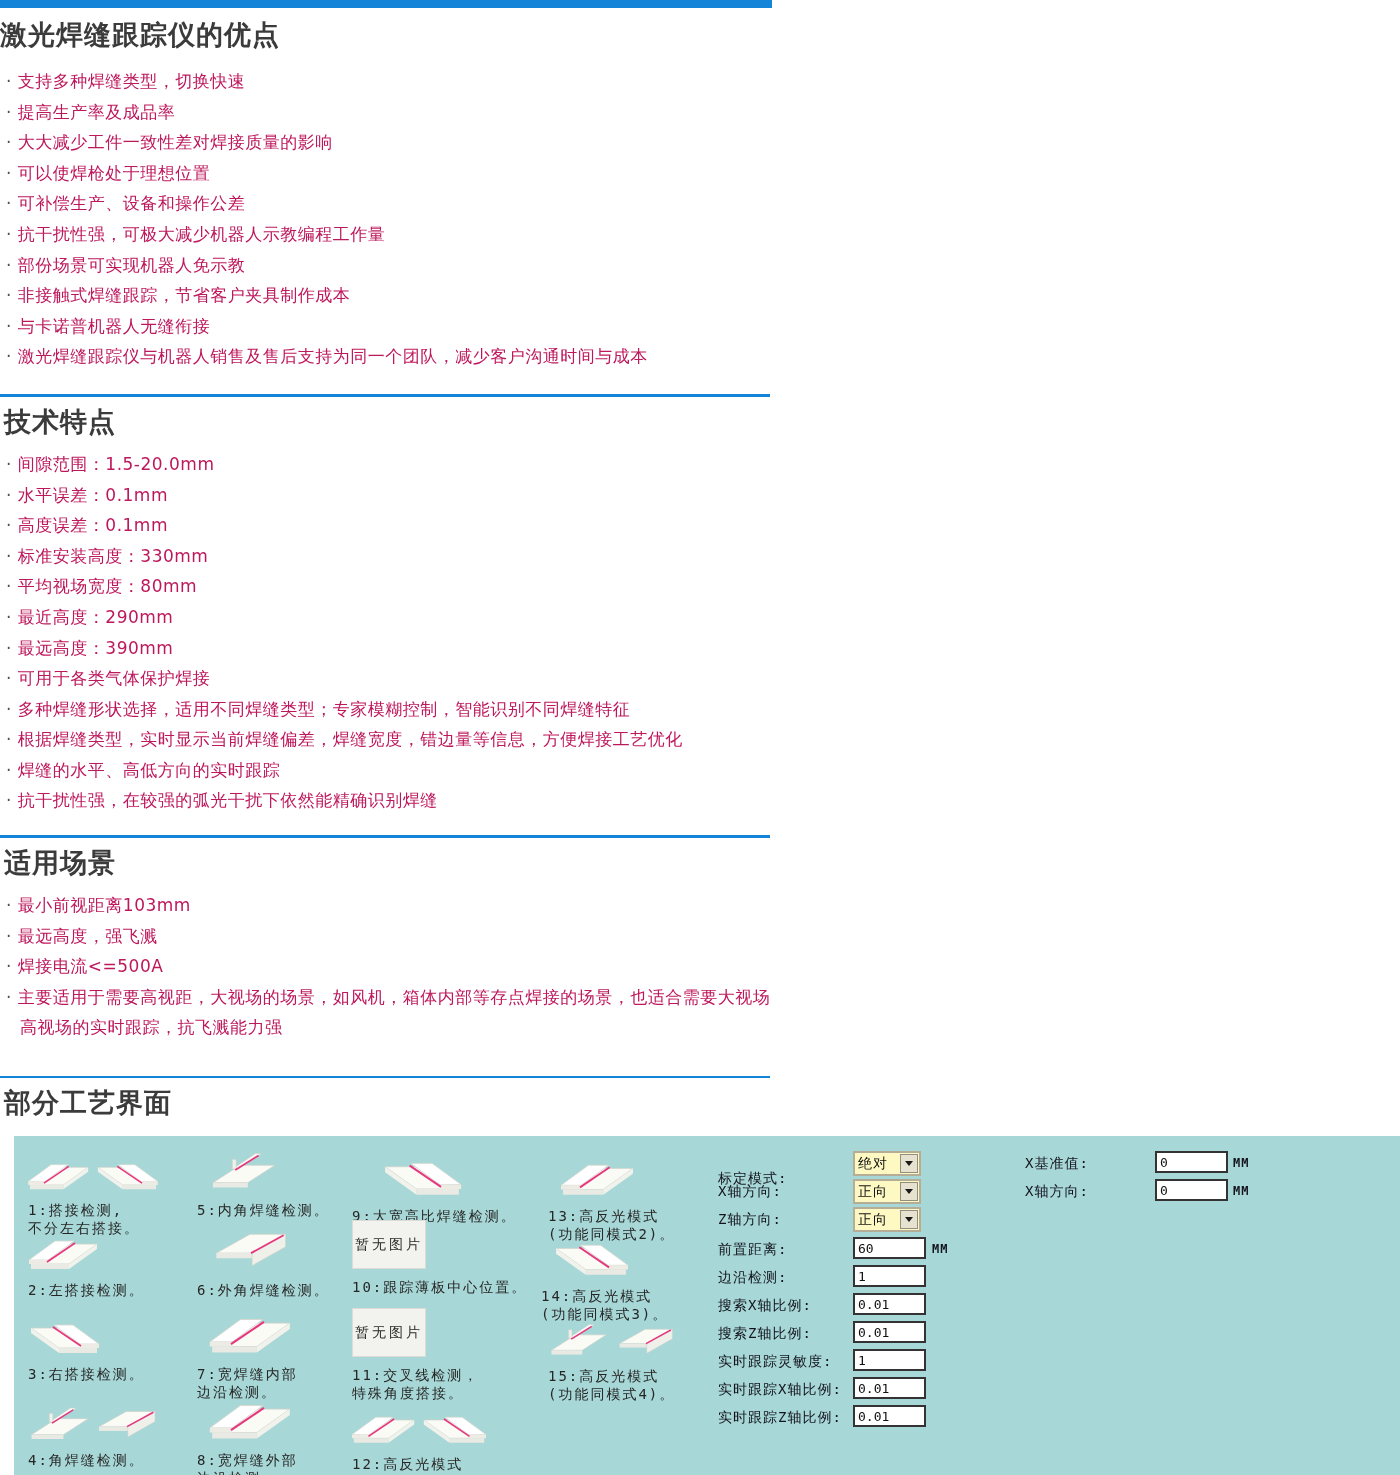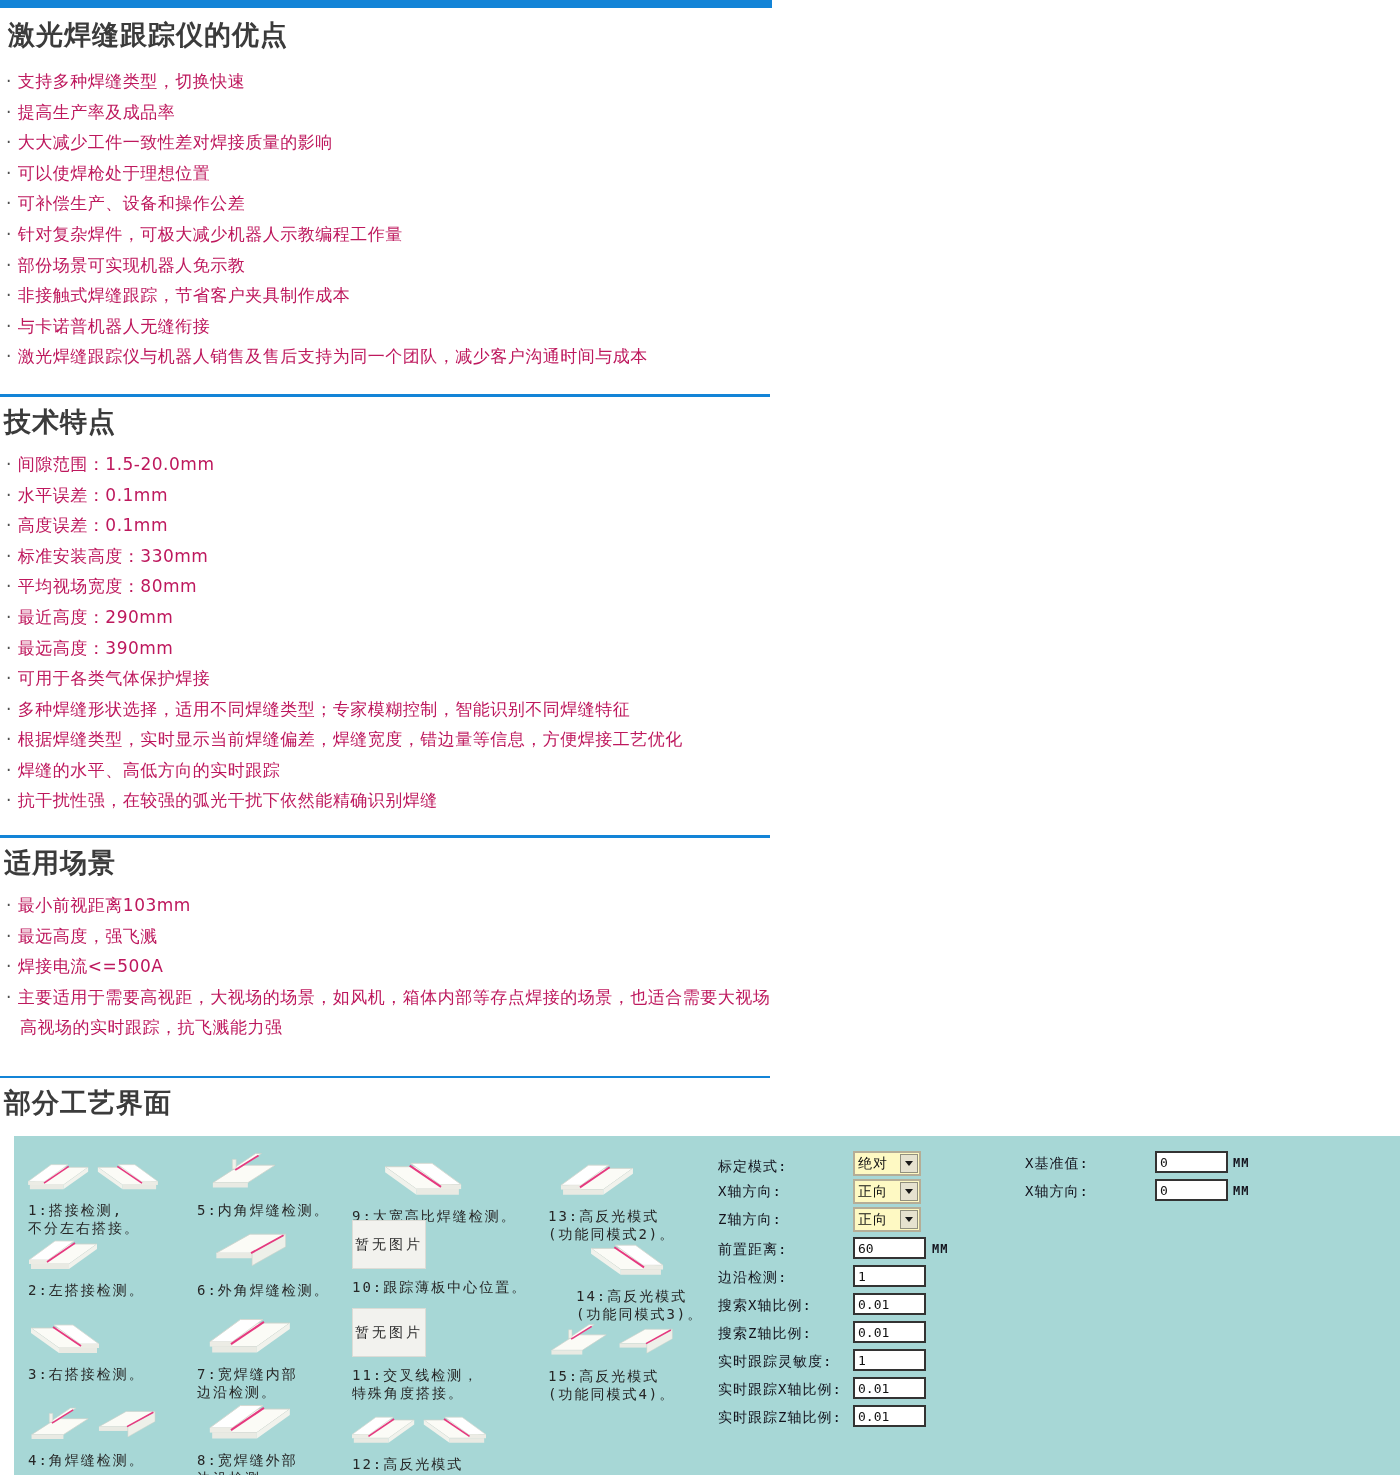--- a/index.html
+++ b/index.html
@@ -6,21 +6,21 @@
   body{
     width:1400px;height:1475px;position:relative;background:#ffffff;
     font-family:"DejaVu Sans","Liberation Sans",sans-serif;
     overflow:hidden;
   }
   
   .article{position:absolute;left:0;top:0;width:772px;}
   .topbar{height:8px;background:#1384d7;}
   .sec-title{
     font-size:27px;font-weight:bold;color:#3b3b3b;letter-spacing:1px;
-    margin:10px 0 14px 8px;line-height:34px;
+    margin:10px 0 14px 0;line-height:34px;
   }
   .sec-title.h2{margin:8px 0 10px 4px;}
   ul.bullets{list-style:none;margin:0 0 0 6px;padding:0;}
   ul.bullets li{
     font-size:17px;color:#be185d;line-height:30.6px;
     padding-left:14px;text-indent:-14px;letter-spacing:0.5px;
   }
   ul.bullets li::before{content:"· ";color:#4e4e4e;}
   .divider{height:3px;background:#1384d7;border:none;margin:0;width:770px;}
   .dv1{margin-top:22px;}
@@ -118,21 +118,21 @@
 <div class="article">
   <div class="topbar"></div>
 
   <div class="sec-title">激光焊缝跟踪仪的优点</div>
   <ul class="bullets">
     <li>支持多种焊缝类型，切换快速</li>
     <li>提高生产率及成品率</li>
     <li>大大减少工件一致性差对焊接质量的影响</li>
     <li>可以使焊枪处于理想位置</li>
     <li>可补偿生产、设备和操作公差</li>
-    <li>针对复杂焊件，可极大减少机器人示教编程工作量</li>
+    <li>抗干扰性强，可极大减少机器人示教编程工作量</li>
     <li>部份场景可实现机器人免示教</li>
     <li>非接触式焊缝跟踪，节省客户夹具制作成本</li>
     <li>与卡诺普机器人无缝衔接</li>
     <li>激光焊缝跟踪仪与机器人销售及售后支持为同一个团队，减少客户沟通时间与成本</li>
   </ul>
 
   <div class="divider dv1"></div>
 
   <div class="sec-title h2">技术特点</div>
   <ul class="bullets">
@@ -274,21 +274,21 @@
 
   <div class="mode-cell" style="left:534px;top:14px">
     <div class="mode-icon">
       <svg class="slab" width="76" height="36" style="margin-left:12px">
           <use href="#slab-l" width="76" height="36"></use>
         </svg>
     </div>
     <div class="mode-label">13:高反光模式
 (功能同模式2)。</div>
   </div>
-  <div class="mode-cell" style="left:562px;top:94px">
+  <div class="mode-cell" style="left:527px;top:94px">
     <div class="mode-icon">
       <svg class="slab" width="76" height="36" style="margin-left:12px">
           <use href="#slab-r" width="76" height="36"></use>
         </svg>
     </div>
     <div class="mode-label">14:高反光模式
 (功能同模式3)。</div>
   </div>
   <div class="mode-cell" style="left:534px;top:174px">
     <div class="mode-icon">
@@ -296,21 +296,21 @@
           <use href="#tee" width="60" height="36"></use>
         </svg>
       <svg class="slab" width="64" height="32">
           <use href="#corner" width="64" height="32"></use>
         </svg>
     </div>
     <div class="mode-label">15:高反光模式
 (功能同模式4)。</div>
   </div>
 
-  <div class="f-label" style="left:704px;top:20px">标定模式:</div>
+  <div class="f-label" style="left:704px;top:32px">标定模式:</div>
   <div class="wsel" style="left:839px;top:15px">
     <span class="wsel-val">绝对</span>
     <span class="wsel-btn">
         <span class="tri"></span>
       </span>
   </div>
 
   <div class="f-label" style="left:704px;top:45px">X轴方向:</div>
   <div class="wsel" style="left:839px;top:43px">
     <span class="wsel-val">正向</span>

